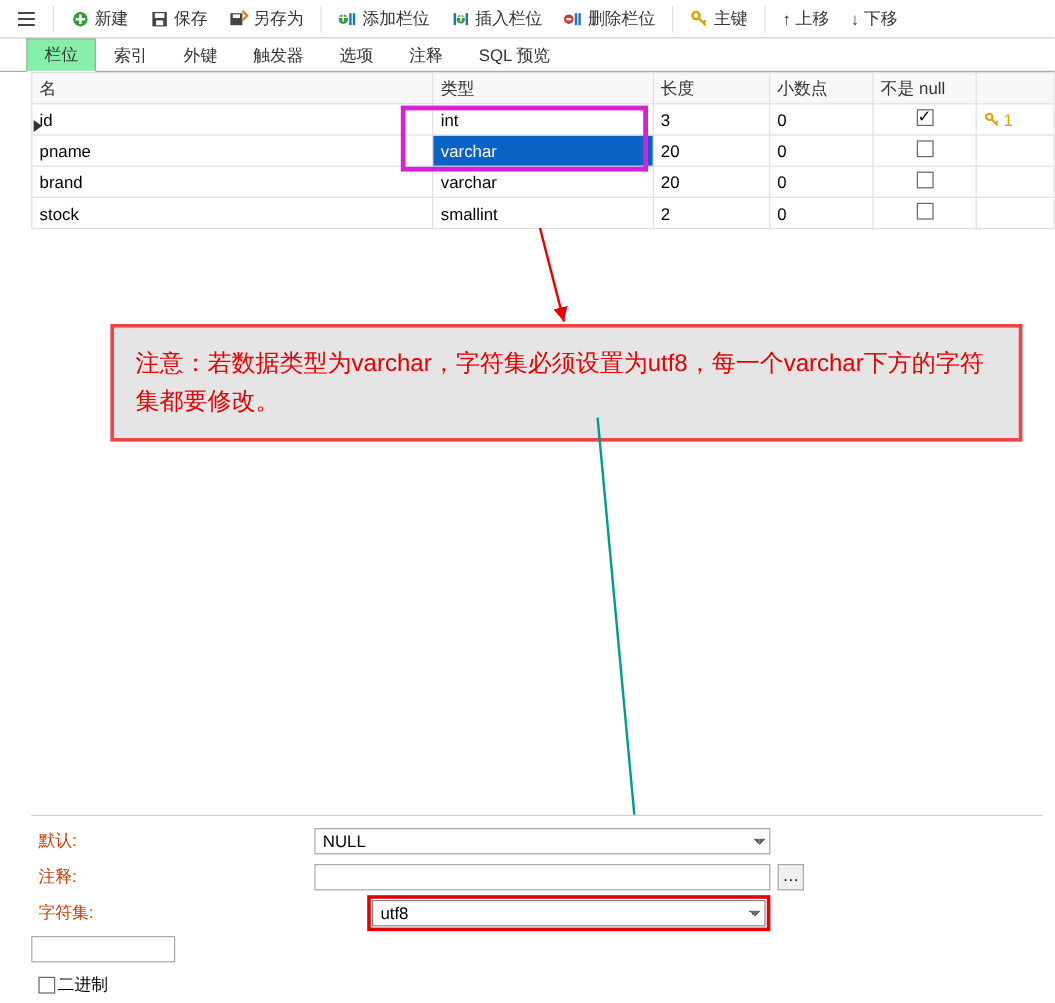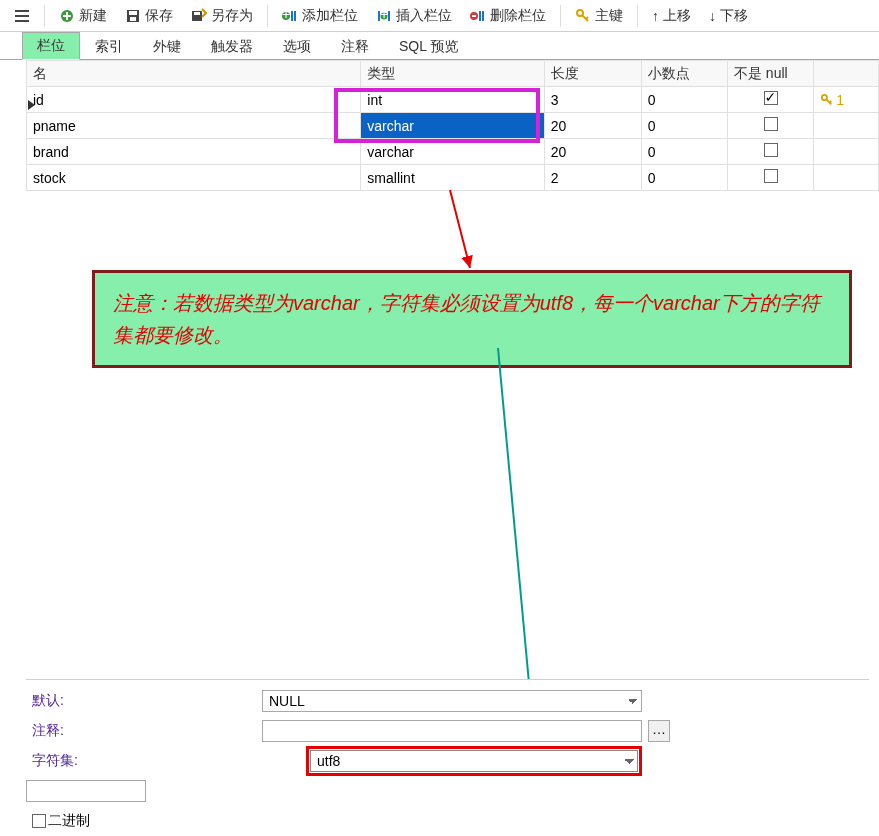--- a/index.html
+++ b/index.html
@@ -23,30 +23,30 @@
   .grid th { background:#f8f8f8; font-weight:normal; color:#333;}
   .col-name{width:310px;} .col-type{width:170px;} .col-len{width:90px;} .col-dec{width:80px;} .col-null{width:80px;text-align:center;} .col-key{width:60px;}
   .chk { width:14px;height:14px; border:1px solid #666; display:inline-block; position:relative;}
   .chk.checked::after{content:"✓"; position:absolute; left:0; top:-3px; font-size:14px;}
   .key-cell{ color:#d9a400; display:flex; align-items:center; gap:2px;}
 
   
   .hl-box{position:absolute; border:4px solid #d621d6; pointer-events:none;}
 
   
-  .note-box{position:absolute; border:3px solid #7f1d1d; color:#e60000; padding:14px 18px; font-size:20px; line-height:1.6; background:#86efac;font-style:italic;}
+  .note-box{position:absolute; border:3px solid #ef4444; color:#e60000; padding:14px 18px; font-size:20px; line-height:1.6; background:#e5e5e5;}
   .note-box span{font-size:20px;}
 
   
   .arrow{position:absolute; pointer-events:none;}
 
   
   .prop-panel{position:absolute; bottom:0; left:26px; right:10px; border-top:1px solid #d0d0d0; padding-top:6px; background:#fff;}
   .prop-row{display:flex; align-items:center; height:30px; gap:6px;}
-  .prop-label{width:230px; color:#4c1d95; padding-left:6px;}
+  .prop-label{width:230px; color:#c2410c; padding-left:6px;}
   .prop-field{flex:0 0 380px;}
   .sel, .txt{ width:100%; border:1px solid #a8a8a8; padding:2px 6px; height:22px; background:#fff;}
   .sel{ appearance:none; background-image:linear-gradient(45deg,transparent 50%,#666 50%),linear-gradient(-45deg,transparent 50%,#666 50%); background-position:right 8px top 8px,right 3px top 8px; background-size:5px 5px; background-repeat:no-repeat;}
   .browse-btn{width:22px;height:22px;border:1px solid #a8a8a8;background:#f0f0f0;text-align:center;line-height:16px;cursor:pointer;}
   .chkbox-row{display:flex;align-items:center;gap:2px;padding-left:6px;}
   .red-wrap{border:3px solid #e60000; padding:1px; position:relative;margin-left:44px;}
 
   
   td.sel-cell{background:#0a63c4;color:#fff;}
 

